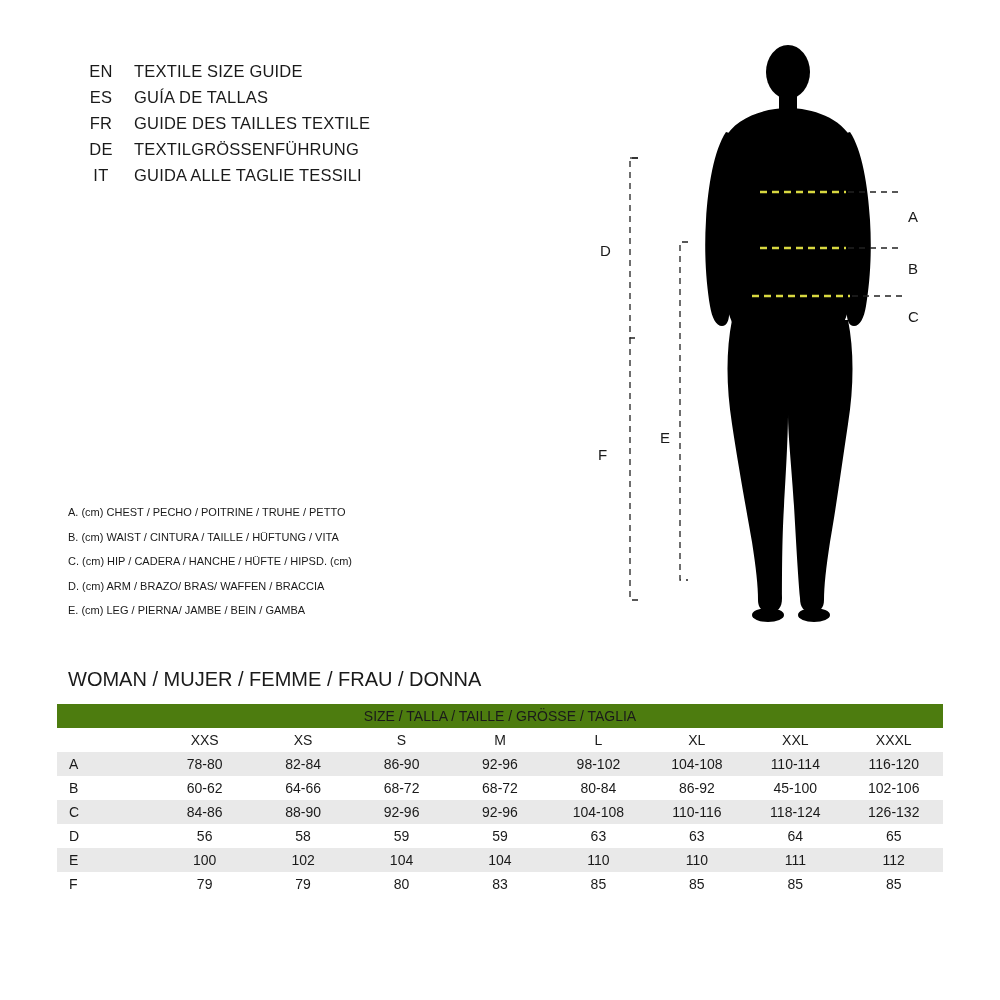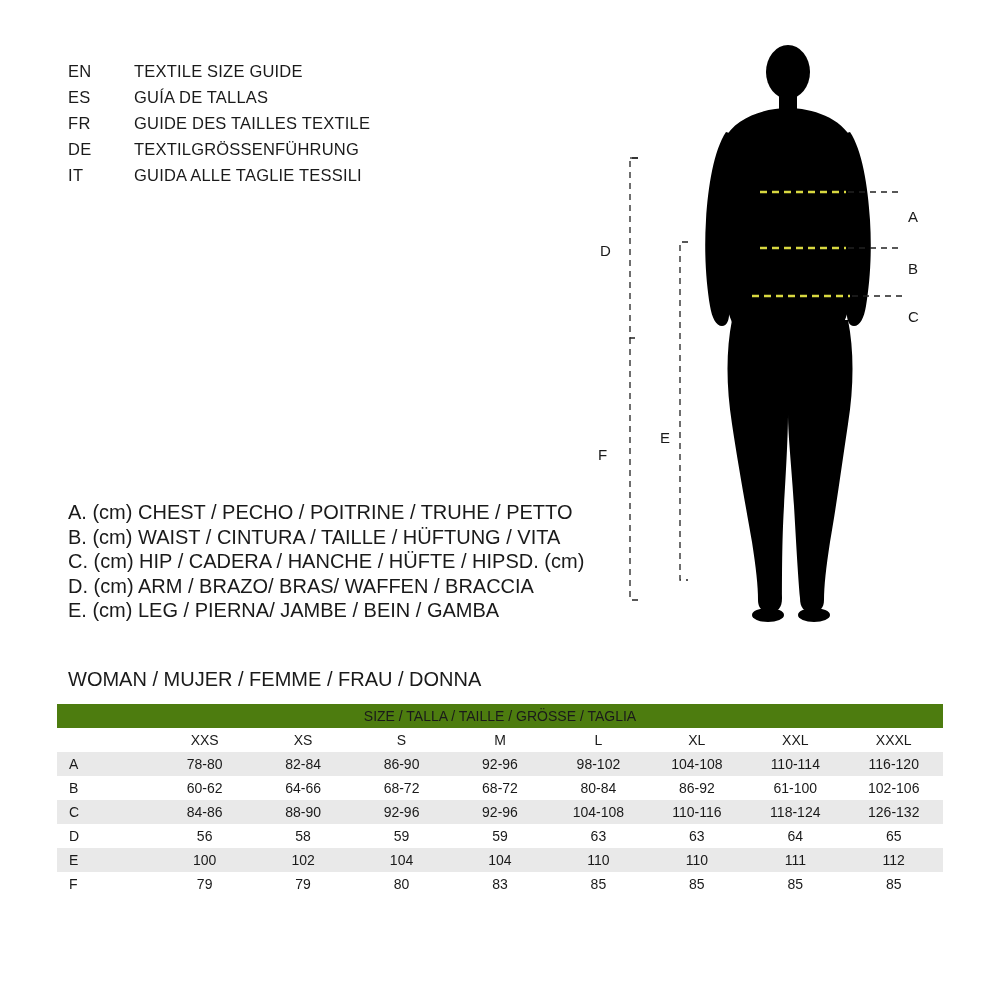--- a/index.html
+++ b/index.html
@@ -24,41 +24,42 @@
   
   .title-block {
     position: absolute;
     left: 68px;
     top: 62px;
   }
   .title-row {
     display: flex;
     align-items: baseline;
     height: 26px;
+    text-align: center;
   }
   .title-lang {
     width: 66px;
     font-size: 16.5px;
     letter-spacing: 0.3px;
     color: #1a1a1a;
   }
   .title-text {
     font-size: 16.5px;
     letter-spacing: 0.2px;
     color: #1a1a1a;
   }
 
   
   .legend-block {
     position: absolute;
     left: 68px;
     top: 500px;
   }
   .legend-row {
-    font-size: 20px;
+    font-size: 11px;
     line-height: 24.5px;
     color: #1a1a1a;
     white-space: nowrap;
   }
 
   
   .section-caption {
     position: absolute;
     left: 68px;
     top: 668px;
@@ -269,21 +270,21 @@
         </tr>
 
         <tr class="row-light">
           <td class="col-label">B</td>
           <td>60-62</td>
           <td>64-66</td>
           <td>68-72</td>
           <td>68-72</td>
           <td>80-84</td>
           <td>86-92</td>
-          <td>61-100</td>
+          <td>45-100</td>
           <td>102-106</td>
         </tr>
 
         <tr class="row-shade">
           <td class="col-label">C</td>
           <td>84-86</td>
           <td>88-90</td>
           <td>92-96</td>
           <td>92-96</td>
           <td>104-108</td>

